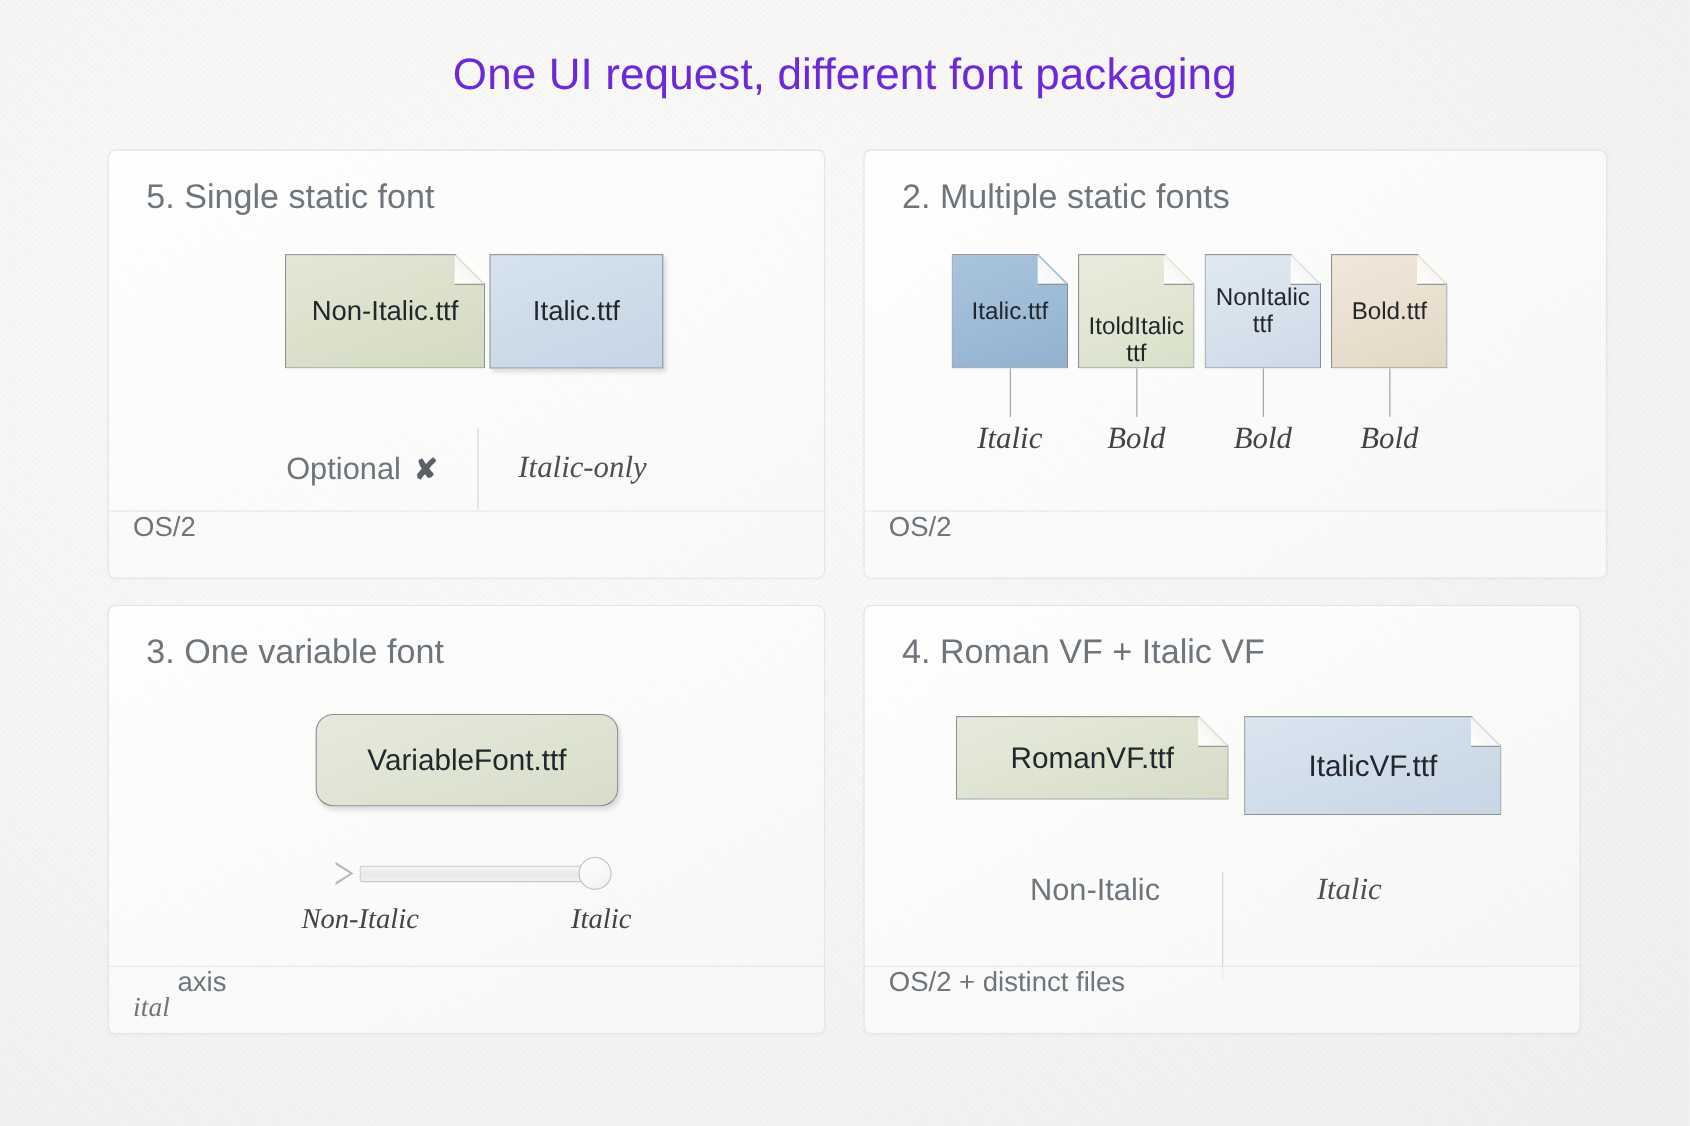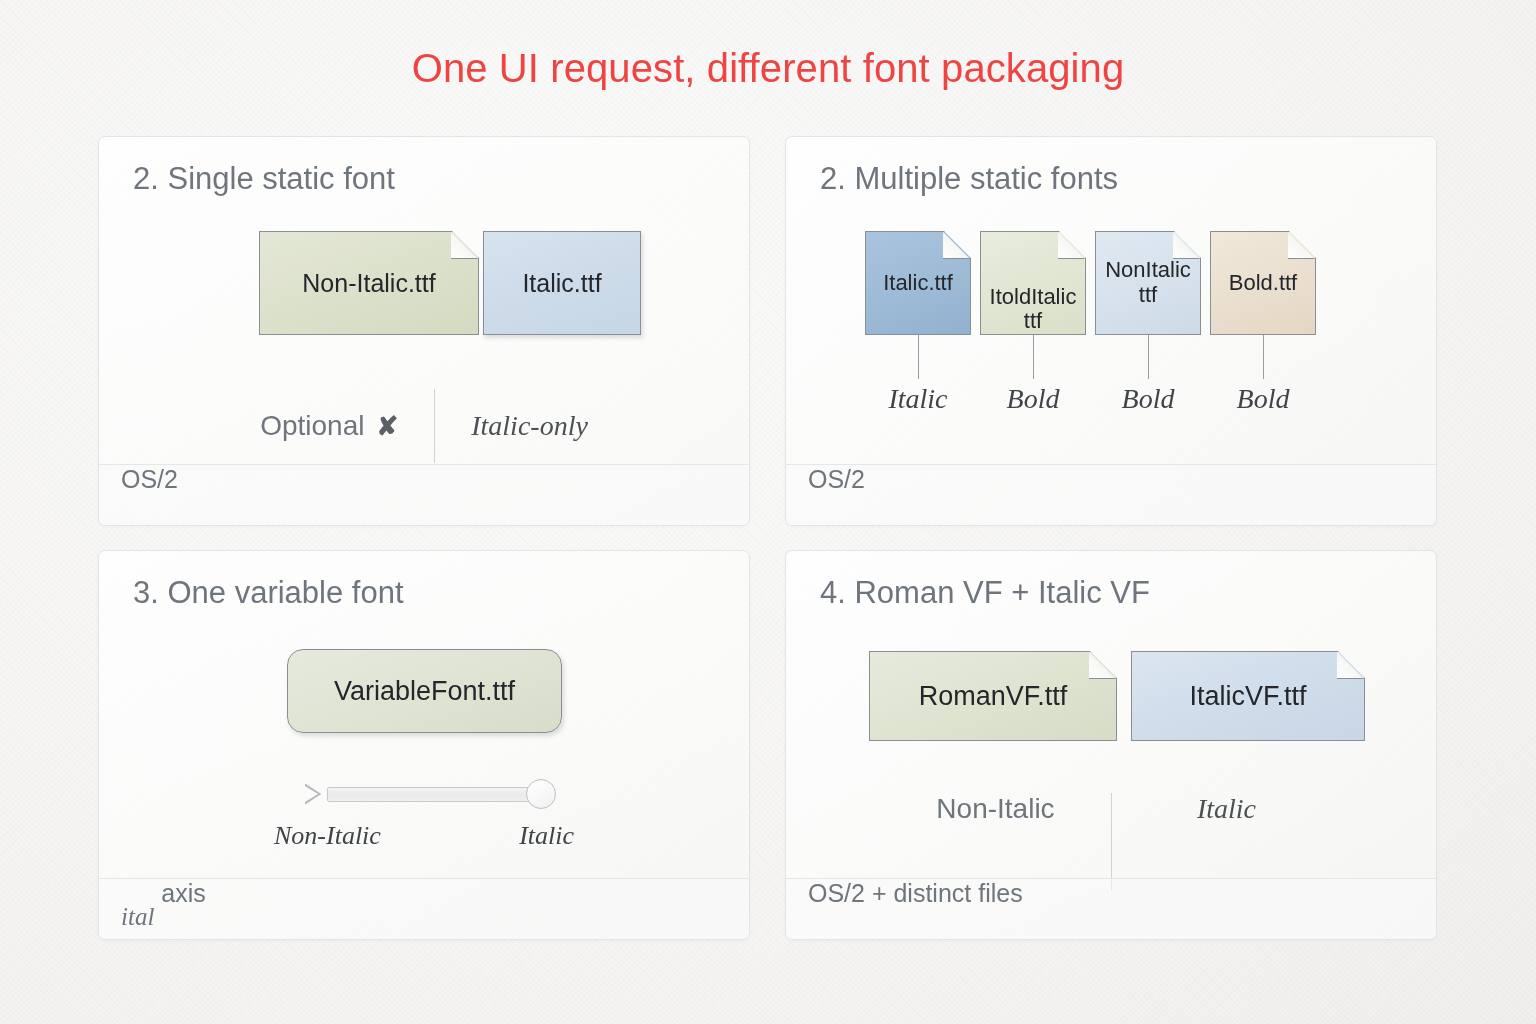--- a/index.html
+++ b/index.html
@@ -18,34 +18,34 @@
     position: relative;
   }
 
   .page-title {
     position: absolute;
     left: 0; right: 0;
     top: 46px;
     text-align: center;
     font-size: 40px;
     font-weight: 400;
-    color: #ef4444;
+    color: #6d28d9;
     letter-spacing: 0.1px;
   }
 
   .panel {
     position: absolute;
     background: linear-gradient(150deg, rgba(255,255,255,0.88) 0%, rgba(252,252,251,0.72) 60%, rgba(248,248,247,0.62) 100%);
     border: 1px solid #e4e4e4;
     border-radius: 7px;
     box-shadow: 0 1px 3px rgba(120,120,130,0.05);
     overflow: hidden;
   }
   #panel-1 { left: 98px;  top: 136px; width: 650px; height: 388px; }
-  #panel-2 { left: 785px; top: 136px; width: 650px; height: 388px; }
+  #panel-2 { left: 785px; top: 136px; width: 650px; height: 388px; padding-left: 24px; }
   #panel-3 { left: 98px;  top: 550px; width: 650px; height: 388px; }
   #panel-4 { left: 785px; top: 550px; width: 650px; height: 388px; }
 
   .panel-heading {
     position: absolute;
     left: 34px;
     top: 24px;
     font-size: 31px;
     color: #6e757c;
     white-space: nowrap;
@@ -102,21 +102,21 @@
 
   
   .p1-cards {
     position: absolute;
     left: 160px;
     top: 14px;
     display: flex;
     align-items: flex-start;
   }
   #card-nonitalic {
-    width: 220px; height: 104px;
+    width: 182px; height: 104px;
     font-size: 25px;
     background: linear-gradient(160deg, #e3e7d6 0%, #dbe0ca 55%, #d4dac2 100%);
   }
   #card-italic-1 {
     width: 158px; height: 104px;
     font-size: 25px;
     background: linear-gradient(160deg, #d6e3ef 0%, #cddbe9 55%, #c6d6e5 100%);
     margin-left: 4px;
   }
 
@@ -271,21 +271,21 @@
   
   .p4-cards {
     position: absolute;
     left: 83px;
     top: 20px;
     display: flex;
     align-items: flex-start;
     gap: 14px;
   }
   #card-romanvf {
-    width: 248px; height: 90px;
+    width: 248px; height: 76px;
     font-size: 27px;
     background: linear-gradient(160deg, #e6eadc 0%, #dee3d0 55%, #d7dcc7 100%);
   }
   #card-italicvf {
     width: 234px; height: 90px;
     font-size: 27px;
     background: linear-gradient(160deg, #dae5ef 0%, #cfdcea 55%, #c8d6e5 100%);
   }
 
   .p4-labels {
@@ -315,21 +315,21 @@
     height: 98px;
     background: #d3d3d3;
   }
 </style>
 </head>
 <body>
 
 <div class="page-title">One UI request, different font packaging</div>
 
 <div class="panel" id="panel-1">
-  <div class="panel-heading">2. Single static font</div>
+  <div class="panel-heading">5. Single static font</div>
   <div class="panel-body">
 
     <div class="p1-cards">
       <div class="filecard folded" id="card-nonitalic">
         <span>Non-Italic.ttf</span>
         <span class="fold-tri"></span>
       </div>
       <div class="filecard" id="card-italic-1">
         <span>Italic.ttf</span>
       </div>

